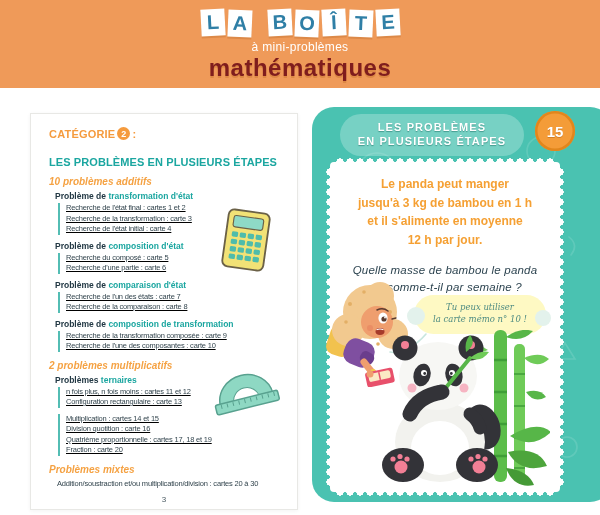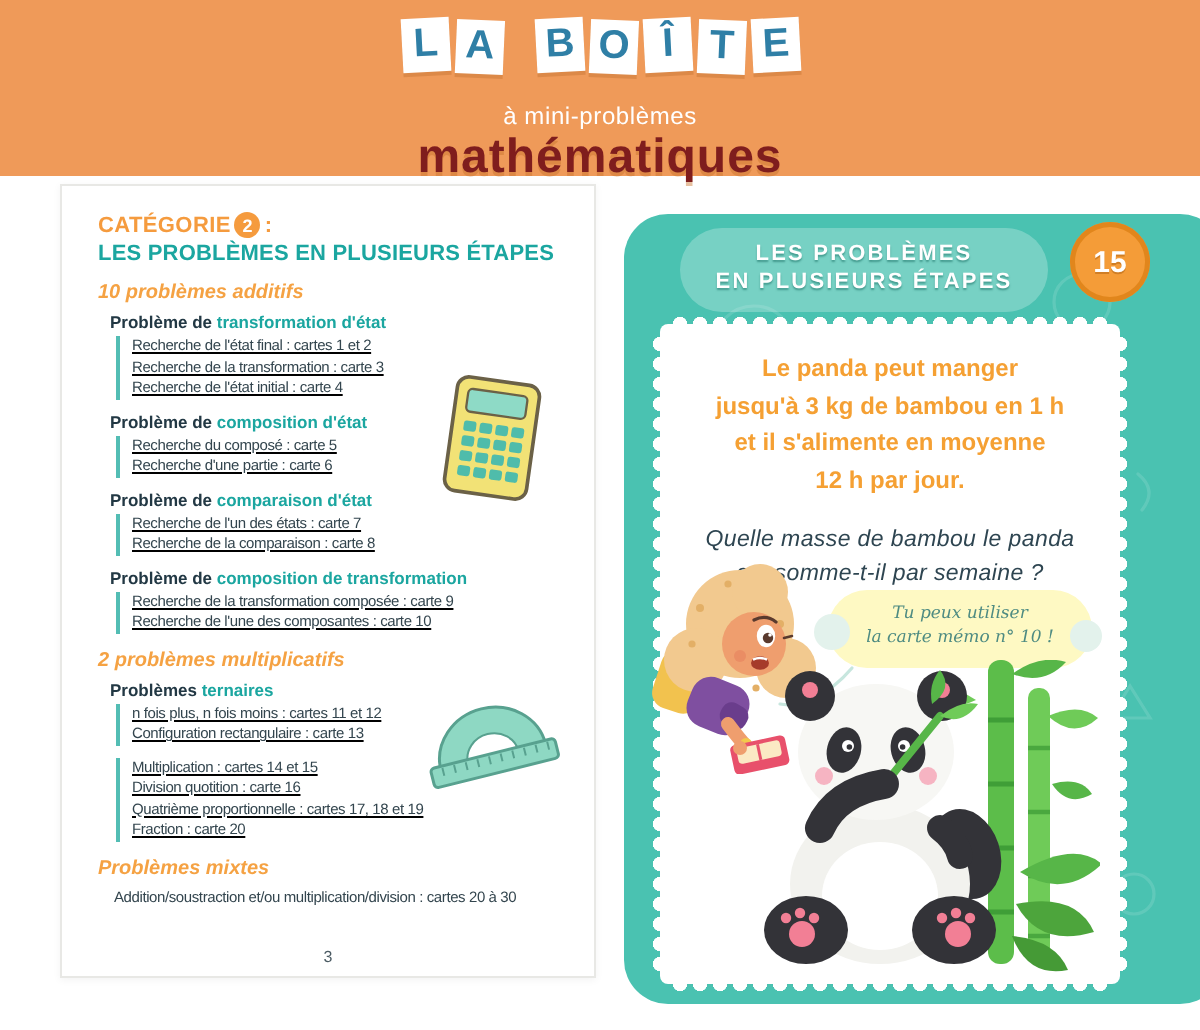--- a/index.html
+++ b/index.html
@@ -8,31 +8,31 @@
 
   
   .banner { position:absolute; left:0; top:0; width:600px; height:88px; background:#EF9A59; text-align:center; }
   .boite-row { display:flex; justify-content:center; gap:4px; padding-top:9px; }
   .boite-word { display:flex; gap:3px; }
   .boite-word + .boite-word { margin-left:12px; }
   .letter-box { width:24px; height:27px; background:#ffffff; color:#2F7FA6; font-weight:bold; font-size:20px;
     display:flex; align-items:center; justify-content:center; box-shadow:0 2px 0 rgba(185,105,40,.35); }
   .letter-box:nth-child(odd){ transform:rotate(-3deg); }
   .letter-box:nth-child(even){ transform:rotate(2.5deg) translateY(1px); }
-  .banner-sub { color:#ffffff; font-size:12px; margin-top:15px; letter-spacing:.3px; }
+  .banner-sub { color:#ffffff; font-size:12px; margin-top:4px; letter-spacing:.3px; }
   .banner-title2 { color:#7f1d1d; font-size:24px; font-weight:bold; letter-spacing:.5px; margin-top:0;
     text-shadow:0 2px 0 rgba(200,115,45,.45); }
 
   
-  .left-page { position:absolute; left:30px; top:92px; width:268px; height:397px; background:#ffffff;
+  .left-page { position:absolute; left:30px; top:113px; width:268px; height:397px; background:#ffffff;
     border:1px solid #e8e8e5; box-shadow:0 1px 4px rgba(0,0,0,.05); padding:13px 8px 6px 18px; }
   .cat-line1 { color:#F59B3E; font-weight:800; font-size:11px; letter-spacing:.2px; display:flex; align-items:center; gap:2px;}
   .cat-badge { display:inline-flex; width:13px; height:13px; border-radius:50%; background:#F59B3E; color:#fff;
     font-size:9px; font-weight:bold; align-items:center; justify-content:center; }
-  .cat-line2 { color:#1BA6A0; font-weight:800; font-size:11px; letter-spacing:.1px; margin-top:2px; }
+  .cat-line2 { color:#1BA6A0; font-weight:800; font-size:11px; letter-spacing:.1px; margin-top:16px; }
   .sec-head { color:#F5A243; font-style:italic; font-weight:bold; font-size:10px; margin:8px 0 4px; }
   .grp { margin:0 0 6px 6px; }
   .grp-head { font-size:8.5px; font-weight:bold; color:#223844; }
   .grp-head .hl { color:#1BA6A0; }
   .grp ul { list-style:none; margin:2px 0 0 3px; border-left:2px solid #53BDB4; padding-left:6px;text-decoration:underline; }
   .grp ul li { font-size:7.5px; letter-spacing:-0.2px; color:#33454e; line-height:1.4; }
   .plain-item { font-size:7.5px; letter-spacing:-0.2px; color:#33454e; margin:2px 0 0 8px; line-height:1.4; }
   .page-num { position:absolute; left:0; right:0; bottom:5px; text-align:center; font-size:8px; color:#4a5a62; }
   .calc-illu { position:absolute; left:192px; top:95px; width:46px; height:62px; transform:rotate(8deg); }
   .protractor-illu { position:absolute; left:178px; top:252px; width:70px; height:46px; transform:rotate(-14deg); }

